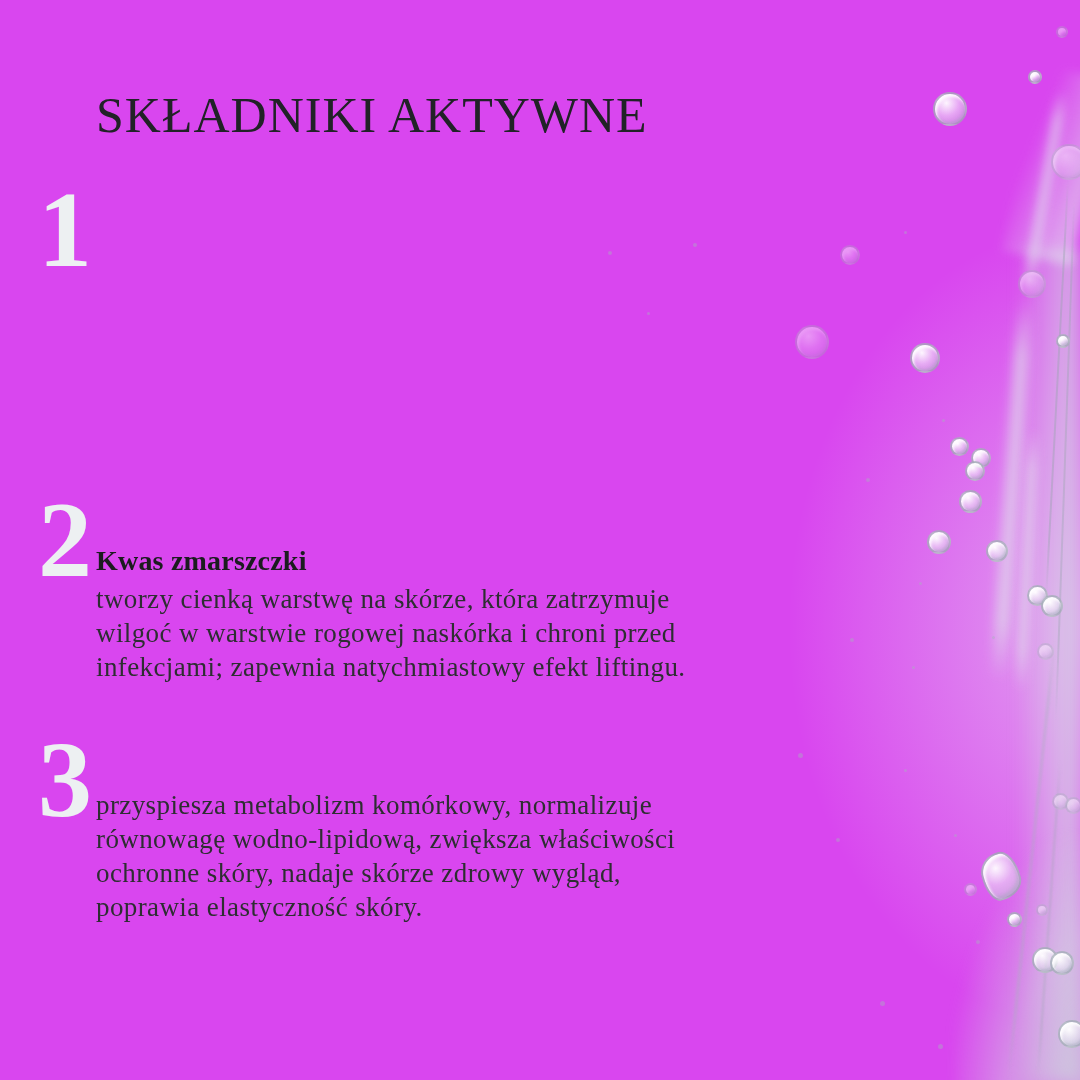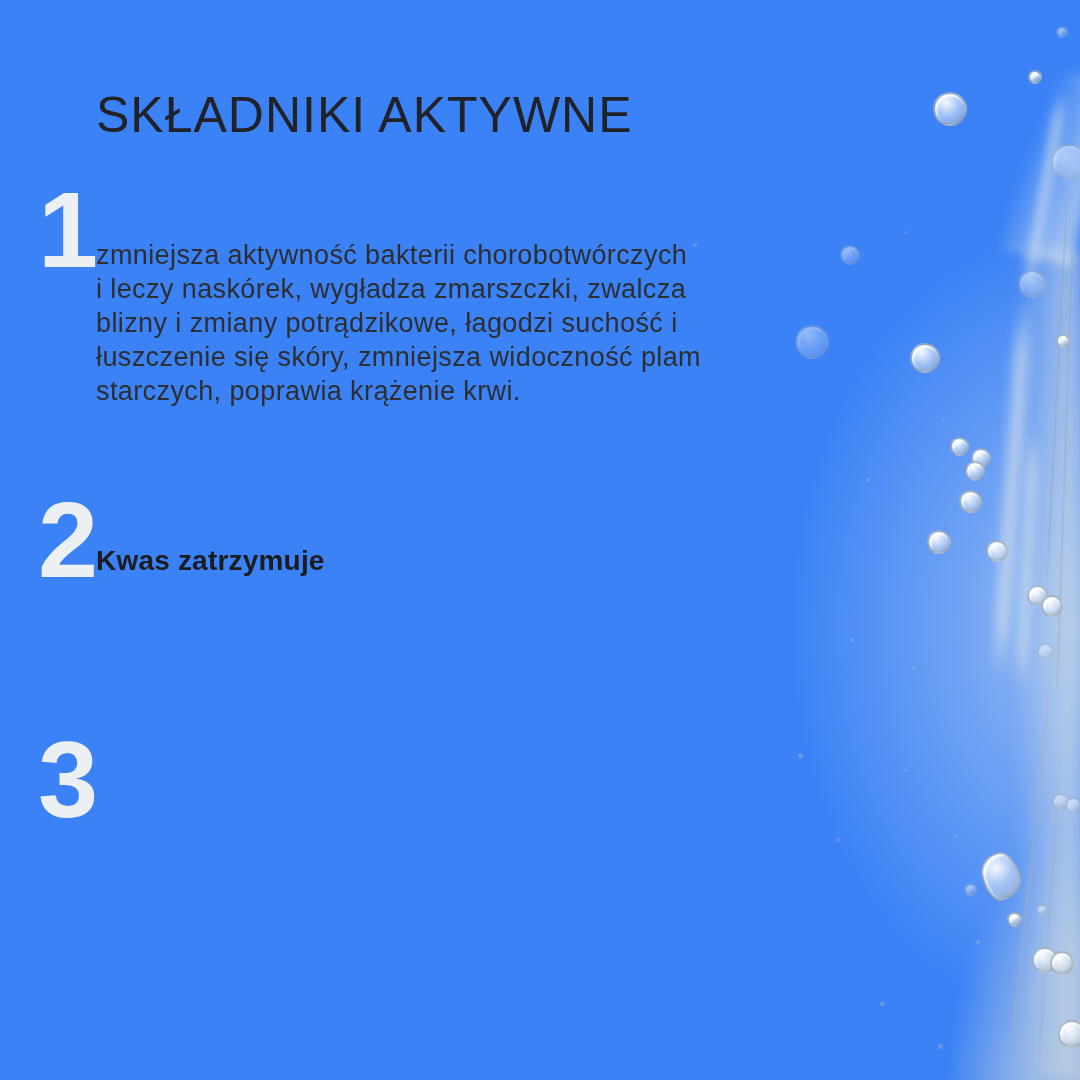--- a/index.html
+++ b/index.html
@@ -1,22 +1,22 @@
 <!DOCTYPE html>
 <html><head>
 <meta charset="utf-8">
 <style>
   html,body{margin:0;padding:0;background:#e9e9e9;}
   .canvas{
     position:relative;
     width:1080px;height:1080px;
     margin:0 auto;
-    background:#3b82f6;
+    background:#d946ef;
     overflow:hidden;
-    font-family:Liberation Sans, sans-serif;
+    font-family:Liberation Serif, serif;
   }
   
   .texture, .texture *{pointer-events:none;}
   .wash{
     position:absolute; inset:0;
     background:radial-gradient(ellipse 420px 560px at 101% 58%, rgba(231,237,240,0.55) 0%, rgba(255,255,255,0) 72%);
   }
   .band-right{
     position:absolute; top:250px; right:0; width:64px; height:830px;
     background:linear-gradient(90deg, rgba(216,224,229,0) 0%, rgba(213,221,227,0.5) 70%, rgba(206,215,222,0.62) 100%);
@@ -142,29 +142,31 @@
         <div class="speck" style="left: 976px; top: 940px; width: 4px; height: 4px;"></div>
         <div class="speck" style="left: 937.5px; top: 1043.5px; width: 5px; height: 5px;"></div>
         <div class="drop" style="left: 982px; top: 852px;"></div>
       </div>
   </div>
 
   <h1 class="title">SKŁADNIKI AKTYWNE</h1>
 
   <section class="section" id="section-1">
     <div class="num">1</div>
-    <p class="body">zmniejsza aktywność bakterii chorobotwórczych
-i leczy naskórek, wygładza zmarszczki, zwalcza
-blizny i zmiany potrądzikowe, łagodzi suchość i
-łuszczenie się skóry, zmniejsza widoczność plam
-starczych, poprawia krążenie krwi.</p>
   </section>
 
   <section class="section" id="section-2">
     <div class="num">2</div>
-    <h2 class="heading">Kwas zatrzymuje</h2>
+    <h2 class="heading">Kwas zmarszczki</h2>
+    <p class="body">tworzy cienką warstwę na skórze, która zatrzymuje
+wilgoć w warstwie rogowej naskórka i chroni przed
+infekcjami; zapewnia natychmiastowy efekt liftingu.</p>
   </section>
 
   <section class="section" id="section-3">
     <div class="num">3</div>
+    <p class="body">przyspiesza metabolizm komórkowy, normalizuje
+równowagę wodno-lipidową, zwiększa właściwości
+ochronne skóry, nadaje skórze zdrowy wygląd,
+poprawia elastyczność skóry.</p>
   </section>
 
 </div>
 
 </body></html>

